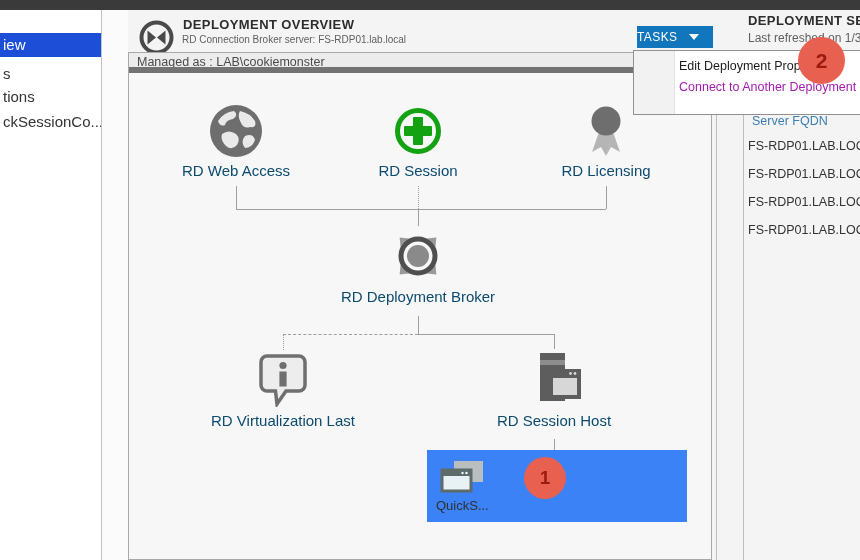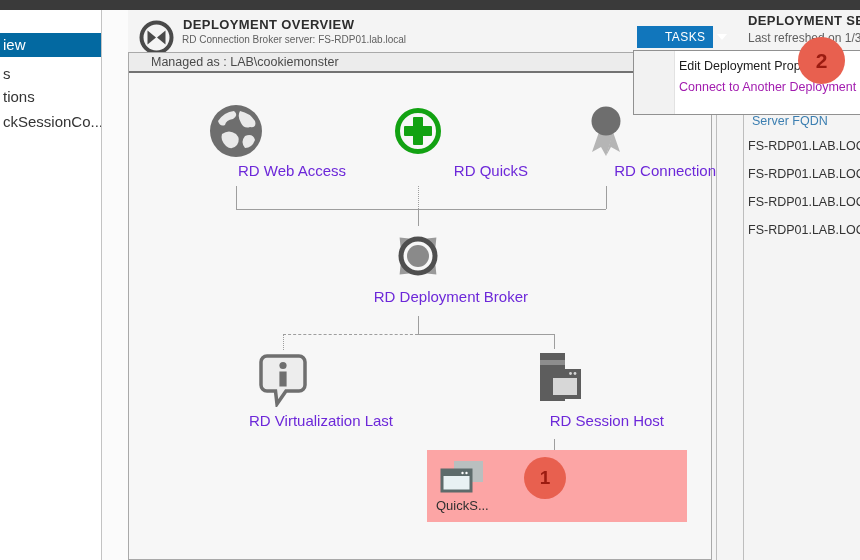--- a/index.html
+++ b/index.html
@@ -6,47 +6,47 @@
   body{
     position:relative;width:860px;height:560px;overflow:hidden;
     background:#f4f4f4;font-family:"Liberation Sans",sans-serif;
     -webkit-font-smoothing:antialiased;
   }
   .topbar{position:absolute;left:0;top:0;width:860px;height:10px;background:#3a3a3a}
   
   .sidebar{position:absolute;left:0;top:10px;width:101px;height:550px;background:#ffffff;border-right:1px solid #c3c3c3}
   .gutter{position:absolute;left:102px;top:10px;width:26px;height:550px;background:#fbfbfb}
   .side-item{position:absolute;left:0;width:101px;height:22px;line-height:22px;font-size:15px;color:#333;padding-left:3px;box-sizing:border-box;white-space:nowrap;overflow:hidden;cursor:pointer}
-  .side-item.selected{background:#0369a1;color:#fff;height:24px;line-height:24px}
+  .side-item.selected{background:#1d4ed8;color:#fff;height:24px;line-height:24px}
   
   .ov-icon{position:absolute;left:138px;top:19px;width:37px;height:37px}
   .ov-title{position:absolute;left:183px;top:17px;font-size:13px;font-weight:bold;color:#2d2d2d;letter-spacing:.4px;white-space:nowrap}
   .ov-sub{position:absolute;left:182px;top:34px;font-size:10px;color:#5f5f5f;white-space:nowrap}
   
   .diagram-box{position:absolute;left:128px;top:52px;width:584px;height:508px;background:#f7f7f7;border:1px solid #a9a9a9;box-sizing:border-box}
-  .managed-bar{position:absolute;left:0;top:0;width:100%;height:20px;background:#ececec;border-bottom:2px solid #737373;box-sizing:border-box;font-size:12.5px;color:#4a4a4a;line-height:19px;padding-left:22px;white-space:nowrap;overflow:hidden}
+  .managed-bar{position:absolute;left:0;top:0;width:100%;height:20px;background:#ececec;border-bottom:6px solid #737373;box-sizing:border-box;font-size:12.5px;color:#4a4a4a;line-height:19px;padding-left:8px;white-space:nowrap;overflow:hidden}
   
   .icon{position:absolute}
-  .nlabel{position:absolute;width:220px;text-align:right;font-size:15px;color:#6d28d9;white-space:nowrap}
+  .nlabel{position:absolute;width:220px;text-align:center;font-size:15px;color:#0c4a6e;white-space:nowrap}
   .lv{position:absolute;width:1px;background:#9e9e9e}
   .lh{position:absolute;height:1px;background:#9e9e9e}
   .lvd{position:absolute;width:0;border-left:1px dotted #9e9e9e}
   .lhd{position:absolute;height:0;border-top:1px dashed #9e9e9e}
-  .collection{position:absolute;left:427px;top:450px;width:260px;height:72px;background:#fca5a5;cursor:pointer}
+  .collection{position:absolute;left:427px;top:450px;width:260px;height:72px;background:#3b82f6;cursor:pointer}
   .coll-label{position:absolute;left:9px;top:48px;font-size:13px;color:#303030;white-space:nowrap}
   
   .vdiv{position:absolute;left:716px;top:52px;width:1px;height:508px;background:#bdbdbd}
   .rp-border{position:absolute;left:743px;top:115px;width:1px;height:445px;background:#bdbdbd}
   .rp-title{position:absolute;left:748px;top:13px;font-size:13px;font-weight:bold;color:#2d2d2d;letter-spacing:.4px;white-space:nowrap}
   .rp-sub{position:absolute;left:748px;top:31px;font-size:12px;color:#5f5f5f;white-space:nowrap}
   .rp-col{position:absolute;left:752px;top:114px;font-size:12.5px;color:#3c7fb1;white-space:nowrap;cursor:pointer}
   .srow{position:absolute;left:748px;font-size:12.5px;color:#333;white-space:nowrap;cursor:pointer}
   
   .tasks-btn{position:absolute;left:637px;top:26px;width:76px;height:22px;background:#1176bc;color:#fff;font-size:12px;display:flex;align-items:center;cursor:pointer;z-index:12}
-  .tasks-btn .lbl{margin-left:28px;letter-spacing:.4px}
+  .tasks-btn .lbl{margin-left:0;letter-spacing:.4px}
   .caret{width:0;height:0;border-left:5px solid transparent;border-right:5px solid transparent;border-top:6px solid #fff;margin-left:12px}
   .menu{position:absolute;left:633px;top:50px;width:230px;height:65px;background:#fff;border:1px solid #919191;box-sizing:border-box;z-index:10}
   .menu-gutter{position:absolute;left:0;top:0;width:40px;height:100%;background:#f2f2f2;border-right:1px solid #e2e2e2}
   .menu-item{position:absolute;left:45px;width:180px;height:20px;line-height:20px;font-size:12.5px;color:#1b1b1b;white-space:nowrap;cursor:pointer}
   .menu-item.disabled{color:#a21caf;cursor:default}
   
   .badge{position:absolute;border-radius:50%;background:#e8604f;color:#9b1b10;font-weight:bold;display:flex;align-items:center;justify-content:center;z-index:20}
   .b1{left:524px;top:457px;width:42px;height:42px;font-size:19px}
   .b2{left:798px;top:37px;width:47px;height:47px;font-size:21px}
 </style>
@@ -99,30 +99,30 @@
   </svg>
 </div>
 <div class="nlabel" style="left:126px;top:162px">RD Web Access</div>
 
 <div class="icon" style="left:394px;top:107px">
   <svg width="48" height="48" viewBox="0 0 48 48">
     <circle cx="24" cy="24" r="20.5" fill="#f7f7f7" stroke="#12a212" stroke-width="5"></circle>
     <path d="M20 11h8v9h9v8h-9v9h-8v-9h-9v-8h9z" fill="#12a212" stroke="#12a212" stroke-width="2" stroke-linejoin="round"></path>
   </svg>
 </div>
-<div class="nlabel" style="left:308px;top:162px">RD QuickS</div>
+<div class="nlabel" style="left:308px;top:162px">RD Session</div>
 
 <div class="icon" style="left:588px;top:106px">
   <svg width="36" height="52" viewBox="0 0 36 52">
     <path d="M11 26 L4 46 L13 41 L18 50 L25 28 Z" fill="#b5b5b5"></path>
     <path d="M25 26 L32 46 L23 41 L18 50 Z" fill="#b5b5b5"></path>
     <circle cx="18" cy="15" r="14.5" fill="#6e6e6e"></circle>
   </svg>
 </div>
-<div class="nlabel" style="left:496px;top:162px">RD Connection</div>
+<div class="nlabel" style="left:496px;top:162px">RD Licensing</div>
 
 <div class="icon" style="left:382px;top:228px">
   <svg width="72" height="56" viewBox="0 0 72 56">
     <g fill="#9a9a9a" transform="translate(36,28)">
       <g transform="rotate(45)">
           <path d="M0,-26 L9,-15 L4,-15 L4,0 L-4,0 L-4,-15 L-9,-15 Z"></path>
         </g>
       <g transform="rotate(135)">
           <path d="M0,-26 L9,-15 L4,-15 L4,0 L-4,0 L-4,-15 L-9,-15 Z"></path>
         </g>

